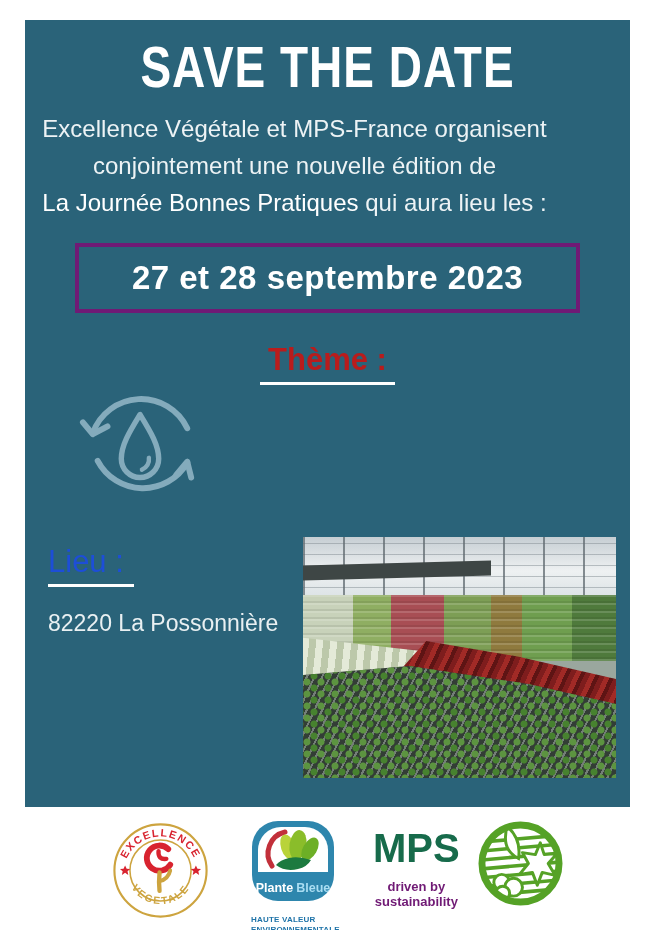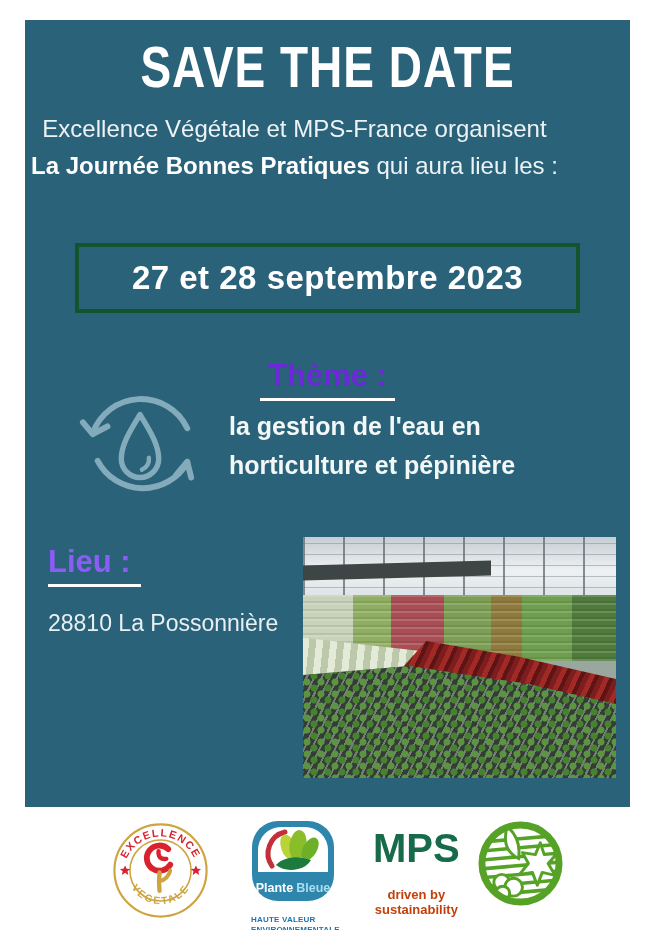--- a/index.html
+++ b/index.html
@@ -6,37 +6,37 @@
   .page{position:relative;width:657px;height:930px;background:#ffffff;
         font-family:"Liberation Sans",sans-serif;overflow:hidden;}
   .panel{position:absolute;left:25px;top:20px;width:605px;height:787px;background:#2a6379;}
 
   .title{position:absolute;left:25px;top:38px;width:605px;text-align:center;
          color:#fff;font-size:46px;font-weight:800;letter-spacing:1px;line-height:1;
          transform:scaleY(1.25);transform-origin:center top;}
 
   .intro{position:absolute;left:25px;top:110px;width:539px;text-align:center;
          color:#edf3f5;font-size:24px;line-height:37px;font-weight:400;}
-  .intro .b{font-weight:700;color:#fff;}
+  .intro .b{font-weight:400;color:#fff;}
 
   .datebox{position:absolute;left:75px;top:243px;width:505px;height:70px;
-           border:4px solid #14532d;box-sizing:border-box;
+           border:4px solid #701a75;box-sizing:border-box;
            display:flex;align-items:center;justify-content:center;
            color:#fff;font-size:33px;font-weight:800;letter-spacing:.5px;}
 
   .theme-h{position:absolute;left:25px;top:342px;width:605px;text-align:center;
-           color:#6d28d9;font-size:31px;font-weight:800;margin-top:16px;}
+           color:#b91c1c;font-size:31px;font-weight:800;}
   .theme-h span{border-bottom:3px solid #fff;padding:0 8px 5px 8px;}
 
   .cycle-icon{position:absolute;left:77px;top:388px;}
 
   .theme-text{position:absolute;left:229px;top:407px;color:#f2f7f8;
               font-size:25px;font-weight:700;line-height:39px;}
 
-  .lieu-h{position:absolute;left:48px;top:544px;color:#8b5cf6;font-size:31px;font-weight:700;}
+  .lieu-h{position:absolute;left:48px;top:544px;color:#1d4ed8;font-size:31px;font-weight:400;}
   .lieu-h span{border-bottom:3px solid #fff;padding:0 10px 5px 0;}
 
   .address{position:absolute;left:48px;top:608px;color:#e9f0f2;
            font-size:23px;line-height:30px;font-weight:400;}
 
   
   .photo{position:absolute;left:303px;top:537px;width:313px;height:241px;
          background:#9aa79e;overflow:hidden;}
   .ph-sky{position:absolute;left:0;top:0;width:100%;height:62px;
     background:
@@ -66,65 +66,62 @@
     background-position:0 0,7px 6px,0 0,0 0;}
 
   
   .footer{position:absolute;left:0;top:807px;width:657px;height:123px;background:#fff;}
   .logo-exc{position:absolute;left:112px;top:15px;}
   .logo-pb{position:absolute;left:251px;top:13px;width:92px;text-align:left;}
   .pb-caption{margin-top:9px;color:#1e73a8;font-size:8px;font-weight:700;
               line-height:9.5px;letter-spacing:.2px;}
   .logo-mps{position:absolute;left:373px;top:21px;text-align:center;}
   .mps-word{color:#176b4b;font-size:40px;font-weight:800;line-height:40px;letter-spacing:0;}
-  .mps-tag{margin-top:20px;color:#c2410c;font-size:13px;font-weight:600;line-height:14.5px;}
+  .mps-tag{margin-top:12px;color:#701a75;font-size:13px;font-weight:600;line-height:14.5px;}
   .logo-leaf{position:absolute;left:478px;top:14px;}
 </style>
 </head>
 <body>
 
 <div class="page">
 
   <div class="panel"></div>
 
   <div class="title">SAVE THE DATE</div>
 
   <div class="intro">
     <div>Excellence Végétale et MPS-France organisent</div>
+    <div>conjointement une nouvelle édition de</div>
     <div><span class="b">La Journée Bonnes Pratiques</span><span> qui aura lieu les :</span></div>
   </div>
 
   <div class="datebox">
     <span>27 et 28 septembre 2023</span>
   </div>
 
   <div class="theme-h">
     <span>Thème :</span>
   </div>
 
   <svg class="cycle-icon" width="126" height="118" viewBox="0 0 128 118" fill="none" stroke="#84abbc" stroke-linecap="round" stroke-linejoin="round">
     <path d="M 112,40 A 52,52 0 0 0 16,45" stroke-width="6"></path>
     <path d="M 16,46 L 6,34 M 16,46 L 31,38" stroke-width="6"></path>
     <path d="M 21,73 A 52,52 0 0 0 112,75" stroke-width="6"></path>
     <path d="M 112,74 L 101,87 M 112,74 L 116,90" stroke-width="6"></path>
     <path d="M 64,26 C 53,44 45,57 45,71 A 19,19 0 0 0 83,71 C 83,57 75,44 64,26 Z" stroke-width="5.5"></path>
     <path d="M 73,70 A 11,11 0 0 1 66,82" stroke-width="4.5"></path>
   </svg>
 
-  <div class="theme-text">
-    <div>la gestion de l'eau en</div>
-    <div>horticulture et pépinière</div>
-  </div>
 
   <div class="lieu-h">
     <span>Lieu :</span>
   </div>
 
   <div class="address">
-    <div>28810 La Possonnière</div>
+    <div>82220 La Possonnière</div>
   </div>
 
   <div class="photo">
     <div class="ph-sky"></div>
     <div class="ph-shade"></div>
     <div class="ph-mid"></div>
     <div class="ph-pale"></div>
     <div class="ph-red"></div>
     <div class="ph-fore"></div>
   </div>

